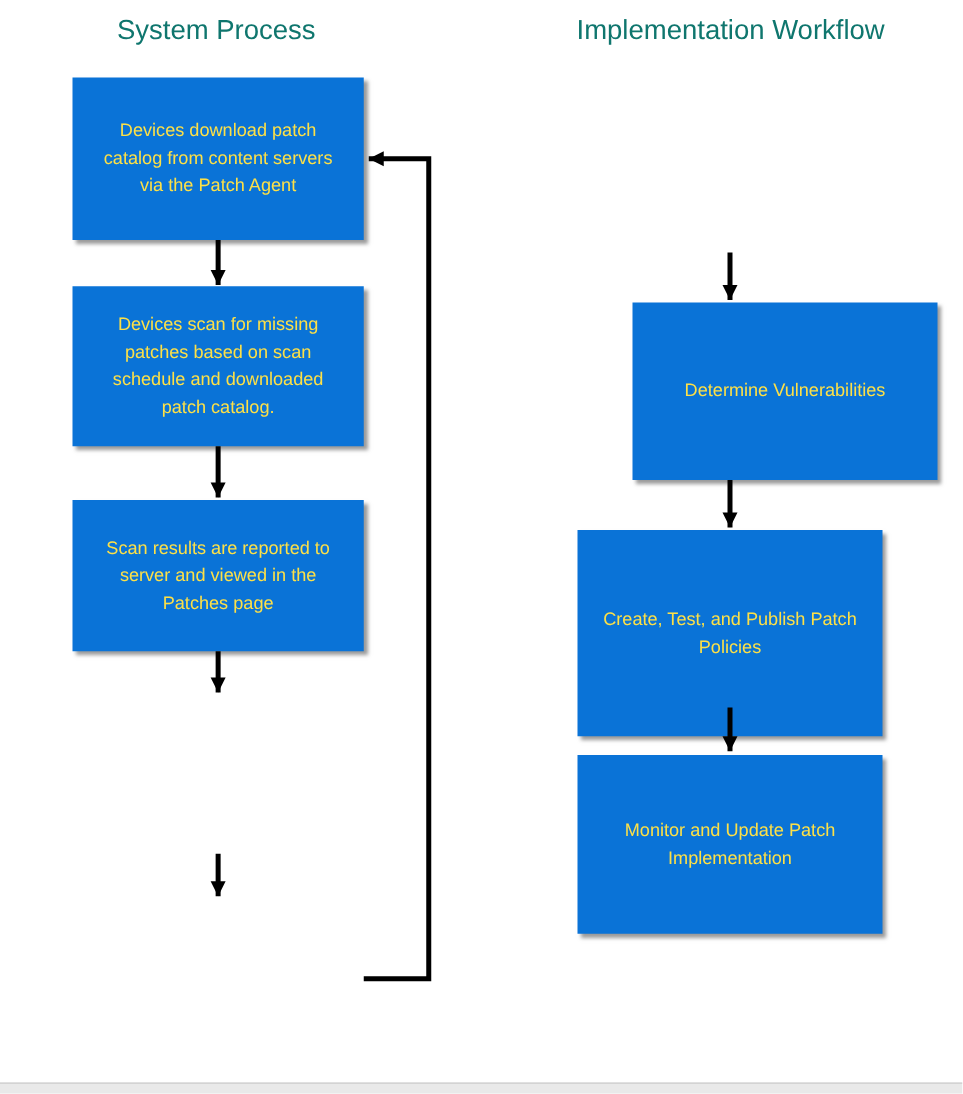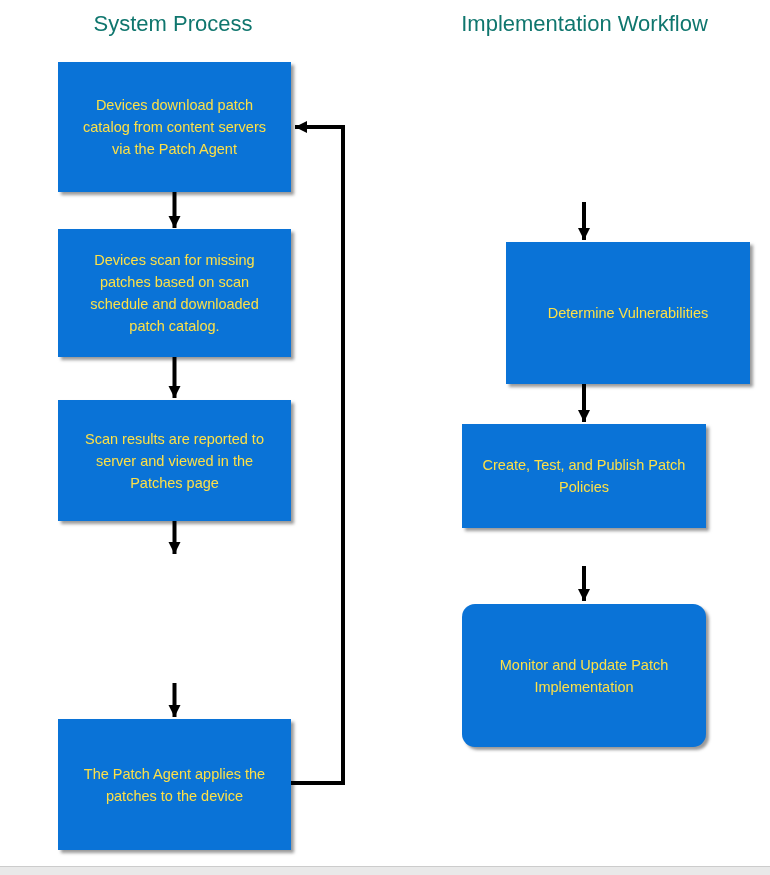--- a/index.html
+++ b/index.html
@@ -47,22 +47,22 @@
   
   #lbox0 { left: 58px; top: 62px;  width: 233px; height: 130px; }
   #lbox1 { left: 58px; top: 229px; width: 233px; height: 128px; }
   #lbox2 { left: 58px; top: 400px; width: 233px; height: 121px; }
   #lbox3 { left: 58px; top: 556px; width: 233px; height: 127px; }
   #lbox4 { left: 58px; top: 719px; width: 233px; height: 131px; }
 
   
   #rbox0 { left: 462px; top: 63px;  width: 244px; height: 139px; }
   #rbox1 { left: 462px; top: 242px; width: 244px; height: 142px; margin-left: 44px; }
-  #rbox2 { left: 462px; top: 424px; width: 244px; height: 104px; }
-  #rbox3 { left: 462px; top: 604px; width: 244px; height: 143px; border-radius: 13px; }
+  #rbox2 { left: 462px; top: 424px; width: 244px; height: 165px; }
+  #rbox3 { left: 462px; top: 604px; width: 244px; height: 143px; }
 
   .arrow-layer {
     position: absolute;
     left: 0; top: 0;
     width: 770px;
     height: 875px;
     pointer-events: none;
   }
 
   .scrollbar-track {
@@ -87,22 +87,20 @@
   <div class="flow-box" id="lbox0">Devices download patch
 catalog from content servers
 via the Patch Agent</div>
   <div class="flow-box" id="lbox2">Scan results are reported to
 server and viewed in the
 Patches page</div>
   <div class="flow-box" id="lbox1">Devices scan for missing
 patches based on scan
 schedule and downloaded
 patch catalog.</div>
-  <div class="flow-box" id="lbox4">The Patch Agent applies the
-patches to the device</div>
 
   <div class="flow-box" id="rbox1">Determine Vulnerabilities</div>
   <div class="flow-box" id="rbox2">Create, Test, and Publish Patch
 Policies</div>
   <div class="flow-box" id="rbox3">Monitor and Update Patch
 Implementation</div>
 
   <svg class="arrow-layer" viewBox="0 0 770 875" xmlns="http://www.w3.org/2000/svg">
     <defs>
       <marker id="ah" markerUnits="userSpaceOnUse" markerWidth="16" markerHeight="16" refX="13" refY="7" orient="auto">

